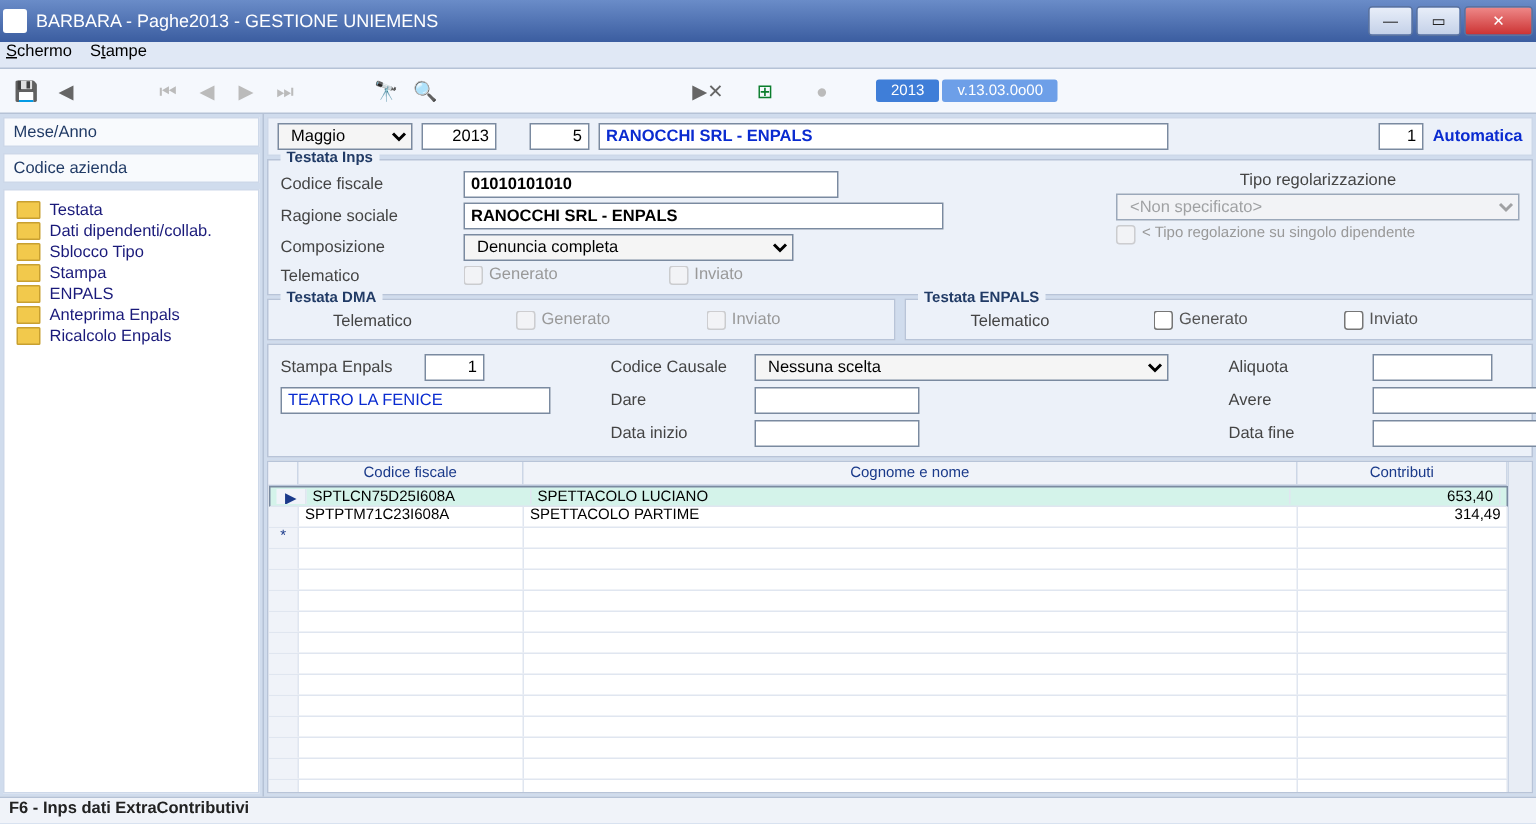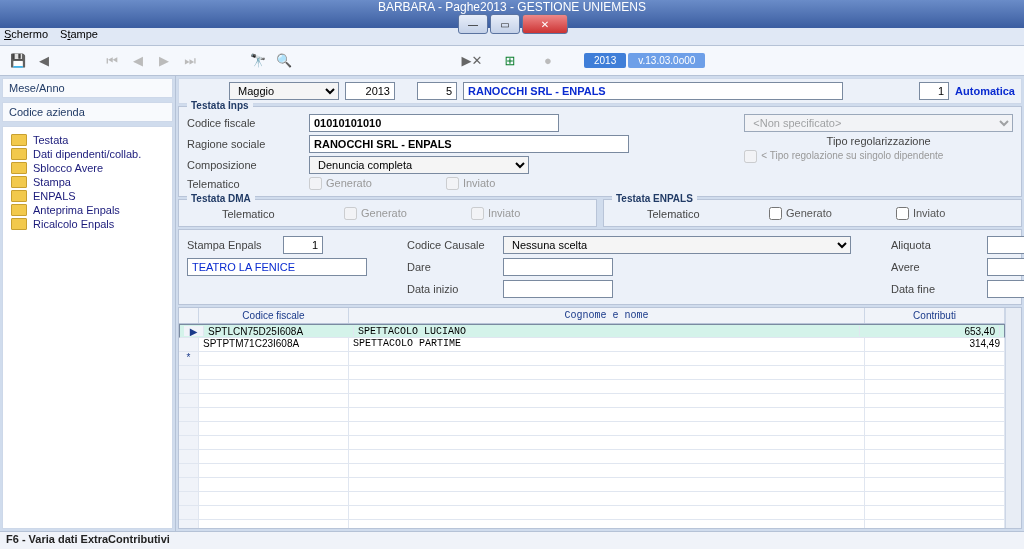--- a/index.html
+++ b/index.html
@@ -1,19 +1,19 @@
 <!DOCTYPE html>
 <html><head>
 <meta charset="utf-8">
 <style>
 * { box-sizing: border-box; margin: 0; padding: 0; font-family: "Segoe UI", Tahoma, sans-serif; font-size: 11px; }
 body { background: #d0dced; width: 1024px; height: 549px; overflow: hidden; }
 
 
-.titlebar { height: 28px; background: linear-gradient(#6a8cc8,#3b5da0); display: flex; align-items: center; padding: 0 2px; color: #fff; flex-direction: column; }
+.titlebar { height: 28px; background: linear-gradient(#6a8cc8,#3b5da0); display: flex; align-items: center; padding: 0 2px; color: #fff; }
 .titlebar .icon { width: 16px; height: 16px; background: #fff; margin-right: 6px; border-radius: 2px; }
 .titlebar .title { flex: 1; font-size: 12px; }
 .winbtns { display: flex; }
 .winbtn { width: 30px; height: 20px; margin-left: 2px; background: linear-gradient(#e8eef9,#c4d1e8); border: 1px solid #5a73a0; border-radius: 3px; display: flex; align-items: center; justify-content: center; font-size: 10px; color: #222; cursor: pointer; }
 .winbtn.close { background: linear-gradient(#e88,#c33); color: #fff; width: 46px; }
 
 
 .menubar { height: 18px; background: #e0e8f5; display: flex; align-items: flex-start; padding: 0 4px; gap: 12px; border-bottom: 1px solid #b5c2d6; }
 .menubar span { cursor: pointer; }
 .menubar u { text-decoration: underline; }
@@ -50,28 +50,28 @@
 
 .grid { flex: 1; display: flex; border: 1px solid #b8c4d8; background: #fff; overflow: hidden; }
 .gridmain { flex: 1; display: flex; flex-direction: column; }
 .gridhead { display: flex; background: #f0f3f9; border-bottom: 1px solid #b8c4d8; }
 .gridhead div { padding: 2px 4px; border-right: 1px solid #ccd6e6; color: #1a3a8a; font-size: 10px; text-align: center; }
 .gridbody { flex: 1; overflow: auto; }
 .gridrow { display: flex; border-bottom: 1px solid #e0e6f0; height: 14px; }
 .gridrow.sel { background: #d4f3ea; }
 .gridrow div { padding: 0 4px; border-right: 1px solid #e0e6f0; font-size: 10px; white-space: nowrap; overflow: hidden; }
 .rowmark { width: 20px; text-align: center; color: #1a3a8a; background: #f0f3f9; border-right: 1px solid #ccd6e6; }
-.c1 { width: 150px; } .c2 { flex: 1; font-family: Liberation Mono, monospace; } .c3 { width: 140px; text-align: right; }
+.c1 { width: 150px; } .c2 { flex: 1; } .c3 { width: 140px; text-align: right; }
 .vscroll { width: 16px; background: #e8edf5; border-left: 1px solid #ccd6e6; }
 
 .statusbar { height: 18px; background: #f0f3f9; border-top: 1px solid #b5c2d6; padding: 1px 6px; color: #222; font-weight: bold; font-size: 11px; }
 
 
 .filterbar { background: #ecf1f9; padding: 3px 6px; border: 1px solid #cdd8e9; display: flex; align-items: center; gap: 6px; }
-.filterbar .sel { width: 110px; margin-left: 44px; }
+.filterbar .sel { width: 90px; }
 
 .subsection { display: flex; gap: 6px; }
 .subsection .fieldset { flex: 1; padding-left: 43px; }
 
 .details { background: #ecf1f9; border: 1px solid #b8c4d8; padding: 6px 8px; display: flex; gap: 40px; }
 .details .col { display: flex; flex-direction: column; gap: 4px; }
 .details .pair { display: flex; align-items: center; gap: 6px; }
 .details .pair .l { width: 90px; color: #444; }
 </style>
 </head>
@@ -127,21 +127,21 @@
       <div class="treeitem">
           <span class="fico"></span>
           <span>Testata</span>
         </div>
       <div class="treeitem">
           <span class="fico"></span>
           <span>Dati dipendenti/collab.</span>
         </div>
       <div class="treeitem">
           <span class="fico"></span>
-          <span>Sblocco Avere</span>
+          <span>Sblocco Tipo</span>
         </div>
       <div class="treeitem">
           <span class="fico"></span>
           <span>Stampa</span>
         </div>
       <div class="treeitem">
           <span class="fico"></span>
           <span>ENPALS</span>
         </div>
       <div class="treeitem">
@@ -191,25 +191,25 @@
                 <span>Generato</span>
               </label>
             <div style="width:50px"></div>
             <label class="chk disabled">
                 <input type="checkbox" disabled="" style="">
                 <span>Inviato</span>
               </label>
           </div>
         </div>
         <div style="flex:1">
-          <div class="fsrow">
-              <select class="sel" style="width:100%" disabled=""><option>&lt;Non specificato&gt;</option></select>
-            </div>
           <div class="fsrow" style="justify-content:center">
               <span style="color:#444">Tipo regolarizzazione</span>
+            </div>
+          <div class="fsrow">
+              <select class="sel" style="width:100%" disabled=""><option>&lt;Non specificato&gt;</option></select>
             </div>
           <div class="fsrow chk disabled">
               <input type="checkbox" disabled="" style="">
               <span style="font-size:10px">&lt; Tipo regolazione su singolo dipendente</span>
             </div>
         </div>
       </div>
     </div>
 
     <div class="subsection">
@@ -251,21 +251,21 @@
             <span class="l">Stampa Enpals</span>
             <input class="inp inpnum" style="width: 40px;" value="1">
           </div>
         <div class="pair">
             <input class="inp" style="width: 180px; color: rgb(10, 43, 208);" readonly="" value="TEATRO LA FENICE">
           </div>
       </div>
       <div class="col">
         <div class="pair">
             <span class="l">Codice Causale</span>
-            <select class="sel" style="width:348px"><option>Nessuna scelta</option></select>
+            <select class="sel" style="width:276px"><option>Nessuna scelta</option></select>
           </div>
         <div class="pair">
             <span class="l">Dare</span>
             <input class="inp" style="width: 110px;">
           </div>
         <div class="pair">
             <span class="l">Data inizio</span>
             <input class="inp" style="width: 110px;">
           </div>
       </div>
@@ -385,13 +385,13 @@
               <div class="c3"></div>
             </div>
           </div>
       </div>
       <div class="vscroll"></div>
     </div>
 
   </div>
 </div>
 
-<div class="statusbar">F6 - Varia dati ExtraContributivi</div>
+<div class="statusbar">F6 - Inps dati ExtraContributivi</div>
 
 </body></html>

